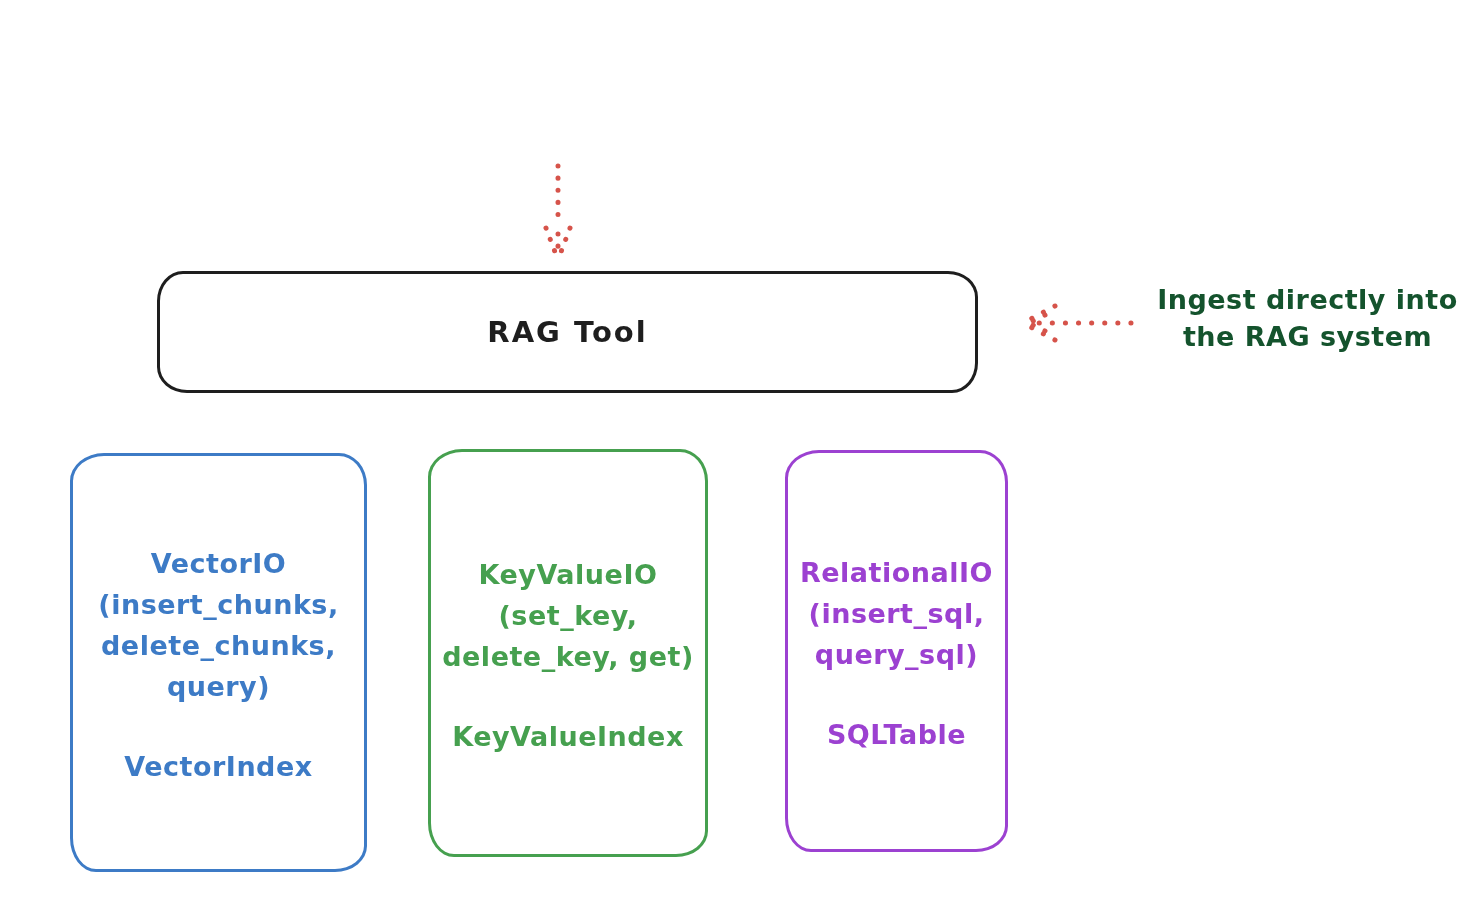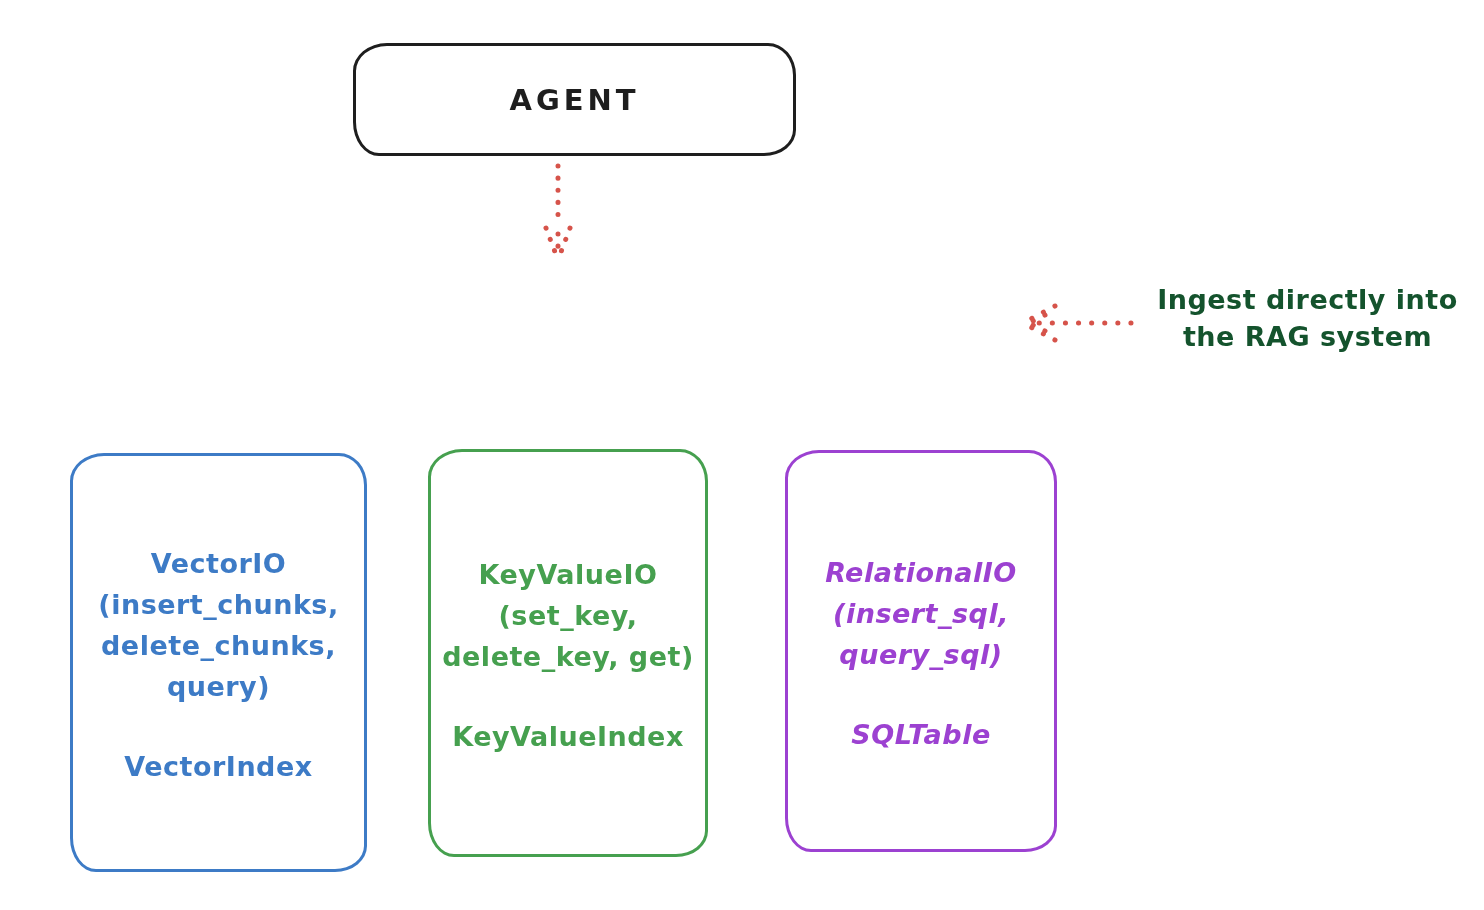--- a/index.html
+++ b/index.html
@@ -62,22 +62,22 @@
   }
   #vector-box {
     left: 70px; top: 453px; width: 297px; height: 419px;
     border: 3.5px solid #3d7bc6; color: #3d7bc6;
   }
   #keyvalue-box {
     left: 428px; top: 449px; width: 280px; height: 408px;
     border: 3.5px solid #46a04f; color: #46a04f;
   }
   #relational-box {
-    left: 785px; top: 450px; width: 272px; height: 402px;
-    border: 3.5px solid #9c41d1; color: #9c41d1; font-style: italic;
+    left: 785px; top: 450px; width: 223px; height: 402px;
+    border: 3.5px solid #9c41d1; color: #9c41d1;
   }
   #agent-box {
     left: 353px; top: 43px; width: 443px; height: 113px;
   }
   #rag-box {
     left: 157px; top: 271px; width: 821px; height: 122px;
     border-radius: 26px 30px 26px 30px / 30px 26px 30px 26px;
   }
   .arrow-svg {
     position: absolute;
@@ -94,33 +94,33 @@
     line-height: 37px;
     white-space: pre-line;
     letter-spacing: 0.5px;
   }
 </style>
 </head>
 <body>
 
 <div id="canvas">
 
-  <div id="agent-box" class="node ink-node sketchy">
-    <span class="node-label agent-label">AGENT</span>
-  </div>
 
   <svg id="down-arrow" class="arrow-svg" width="32" height="104" viewBox="0 0 32 104">
     <g stroke="#d6534a" stroke-width="5" stroke-linecap="round" fill="none" stroke-dasharray="0.1 12">
       <path d="M16 4 L16 62"></path>
       <path d="M4 66 L16 98"></path>
       <path d="M28 66 L16 98"></path>
       <path d="M16 72 L16 90"></path>
     </g>
   </svg>
 
+  <div id="rag-box" class="node ink-node">
+    <span class="node-label">RAG Tool</span>
+  </div>
 
   <svg id="ingest-arrow" class="arrow-svg" width="122" height="48" viewBox="0 0 122 48">
     <g stroke="#d6534a" stroke-width="5" stroke-linecap="round" fill="none" stroke-dasharray="0.1 13">
       <path d="M116 24 L22 24"></path>
       <path d="M40 7 L8 24"></path>
       <path d="M40 41 L8 24"></path>
       <path d="M30 16 L14 24"></path>
       <path d="M30 32 L14 24"></path>
     </g>
   </svg>

